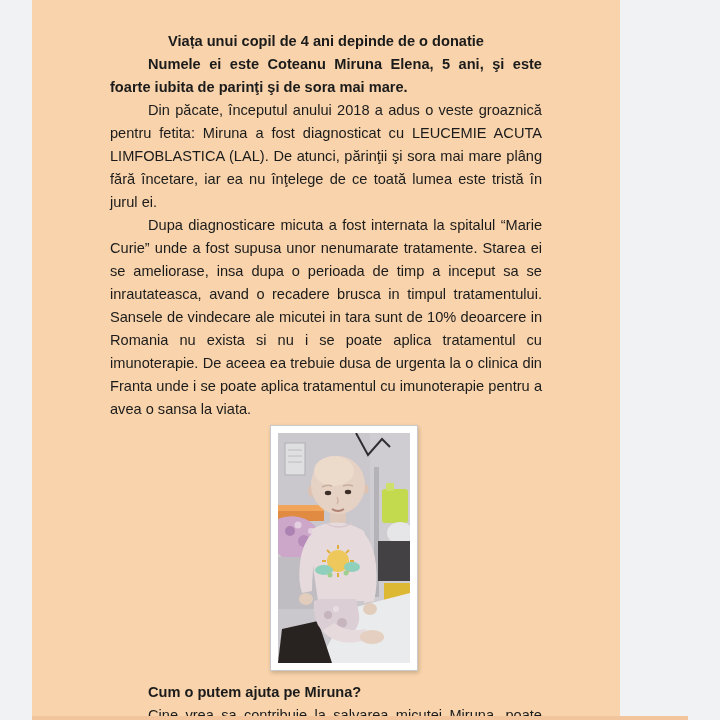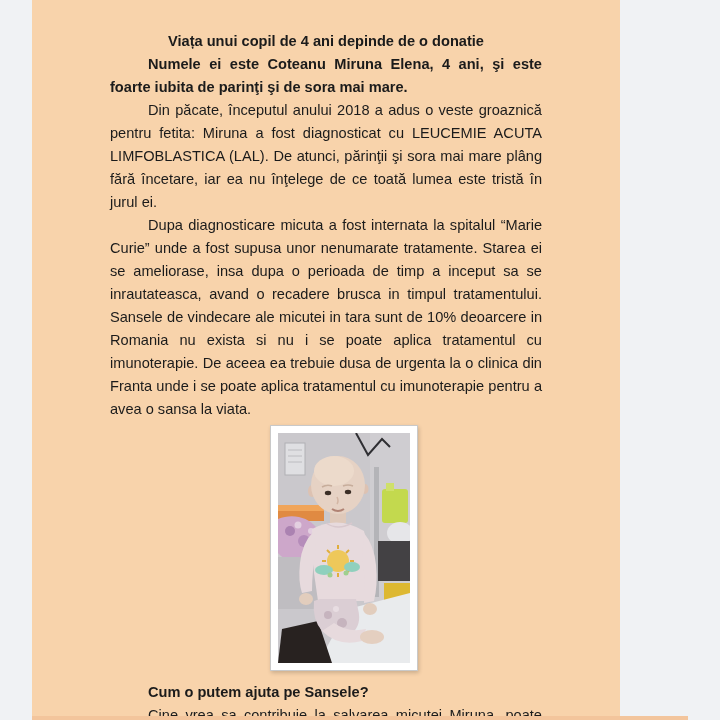--- a/index.html
+++ b/index.html
@@ -41,21 +41,21 @@
 <body>
 
 <div class="gutter left"></div>
 <div class="gutter right"></div>
 
 <div class="page">
   <div class="content">
 
     <h1 class="doc-title">Viața unui copil de 4 ani depinde de o donatie</h1>
 
-    <p class="para bold-para">Numele ei este Coteanu Miruna Elena, 4 ani, şi este foarte iubita de parinţi şi de sora mai mare.</p>
+    <p class="para bold-para">Numele ei este Coteanu Miruna Elena, 5 ani, şi este foarte iubita de parinţi şi de sora mai mare.</p>
     <p class="para">Din păcate, începutul anului 2018 a adus o veste groaznică pentru fetita: Miruna a fost diagnosticat cu LEUCEMIE ACUTA LIMFOBLASTICA (LAL). De atunci, părinţii şi sora mai mare plâng fără încetare, iar ea nu înţelege de ce toată lumea este tristă în jurul ei.</p>
     <p class="para">Dupa diagnosticare micuta a fost internata la spitalul “Marie Curie” unde a fost supusa unor nenumarate tratamente. Starea ei se ameliorase, insa dupa o perioada de timp a inceput sa se inrautateasca, avand o recadere brusca in timpul tratamentului. Sansele de vindecare ale micutei in tara sunt de 10% deoarcere in Romania nu exista si nu i se poate aplica tratamentul cu imunoterapie. De aceea ea trebuie dusa de urgenta la o clinica din Franta unde i se poate aplica tratamentul cu imunoterapie pentru a avea o sansa la viata.</p>
 
     <figure class="photo-figure" style="margin-top:4px;">
       <svg viewBox="0 0 132 230" xmlns="http://www.w3.org/2000/svg">
 
         <rect x="0" y="0" width="132" height="230" fill="#cac8cc"></rect>
         <rect x="92" y="0" width="40" height="230" fill="#cfcdd1"></rect>
 
         <rect x="7" y="10" width="20" height="32" fill="#dfdfe2" stroke="#b0b0b4" stroke-width="1"></rect>
@@ -127,18 +127,18 @@
           <path d="M36,168 Q34,186 44,198 Q58,208 74,200 Q84,192 80,176 L78,166 L42,166 Z" fill="#dbced4"></path>
           <circle cx="50" cy="182" r="4" fill="#c6b4be"></circle>
           <circle cx="64" cy="190" r="5" fill="#c6b4be"></circle>
           <circle cx="58" cy="176" r="3" fill="#e8dde2"></circle>
           <path d="M44,198 Q60,214 84,208 L88,196 Q70,200 56,190 Z" fill="#e7dadd"></path>
           <ellipse cx="94" cy="204" rx="12" ry="7" fill="#e4cfc0"></ellipse>
         </g>
       </svg>
     </figure>
 
-    <h2 class="help-heading">Cum o putem ajuta pe Sansele?</h2>
+    <h2 class="help-heading">Cum o putem ajuta pe Miruna?</h2>
     <p class="para">Cine vrea sa contribuie la salvarea micutei Miruna, poate dona prin transfer bancar in conturile deschise pe numele tatalui, Coteanu Adrian Mircea. Fiecare donatie inseamna o sansa in plus pentru sanatatea si viitorul fetitei.</p>
 
   </div>
 </div>
 <div class="page-edge"></div>
 
 </body></html>

